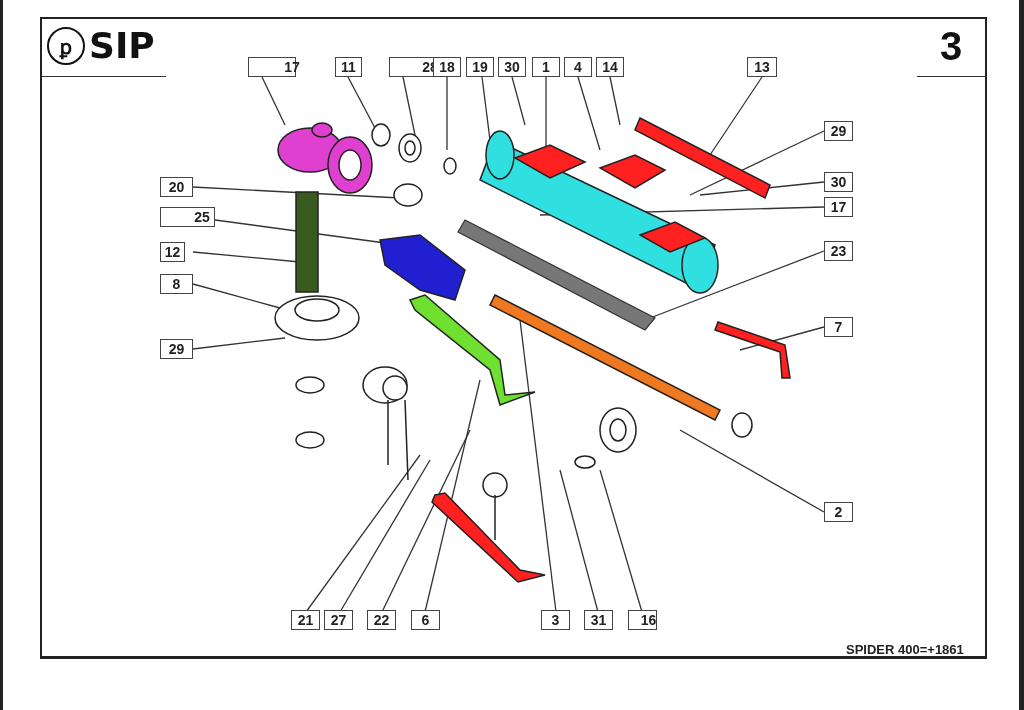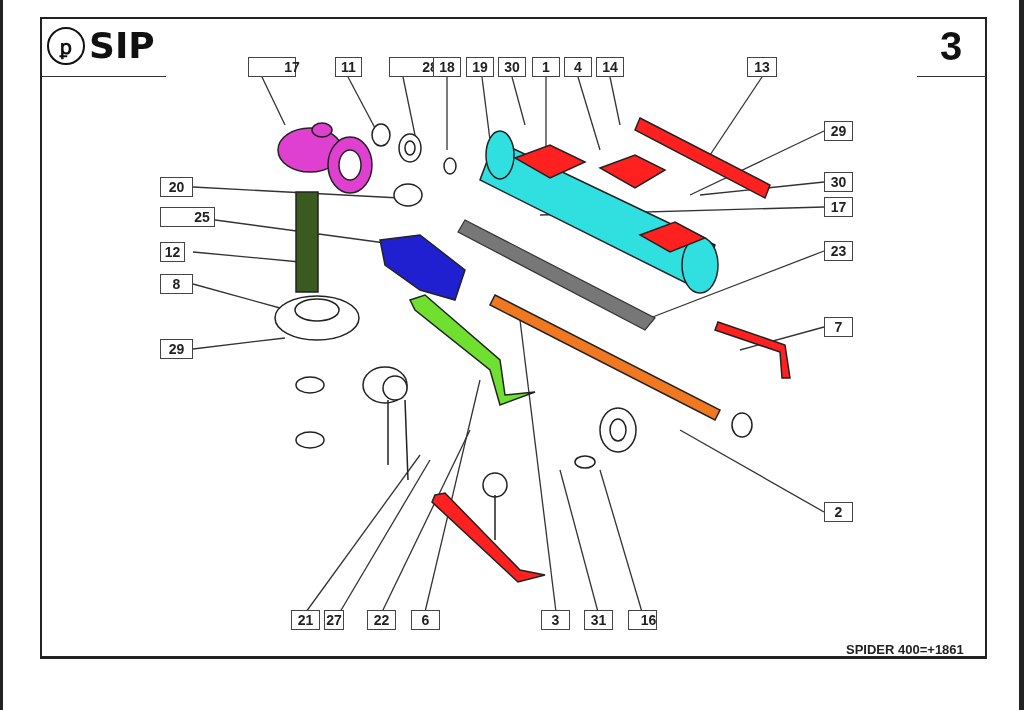--- a/index.html
+++ b/index.html
@@ -144,20 +144,20 @@
 <div class="callout" style="left:824px;top:197px;width:29px;">17</div>
 <div class="callout" style="left:824px;top:241px;width:29px;">23</div>
 <div class="callout" style="left:824px;top:317px;width:29px;">7</div>
 <div class="callout" style="left:824px;top:502px;width:29px;">2</div>
 <div class="callout" style="left:160px;top:177px;width:33px;">20</div>
 <div class="callout" style="left:160px;top:207px;width:55px;padding-left:32px;">25</div>
 <div class="callout" style="left:160px;top:242px;width:25px;">12</div>
 <div class="callout" style="left:160px;top:274px;width:33px;">8</div>
 <div class="callout" style="left:160px;top:339px;width:33px;">29</div>
 <div class="callout" style="left:291px;top:610px;width:29px;">21</div>
-<div class="callout" style="left:324px;top:610px;width:20px;">27</div>
+<div class="callout" style="left:324px;top:610px;width:29px;">27</div>
 <div class="callout" style="left:367px;top:610px;width:29px;">22</div>
 <div class="callout" style="left:411px;top:610px;width:29px;">6</div>
 <div class="callout" style="left:541px;top:610px;width:29px;">3</div>
 <div class="callout" style="left:584px;top:610px;width:29px;">31</div>
 <div class="callout" style="left:628px;top:610px;width:29px;padding-left:15px;">16</div>
 
 <div class="footer">SPIDER 400=+1861</div>
 
 </body></html>

